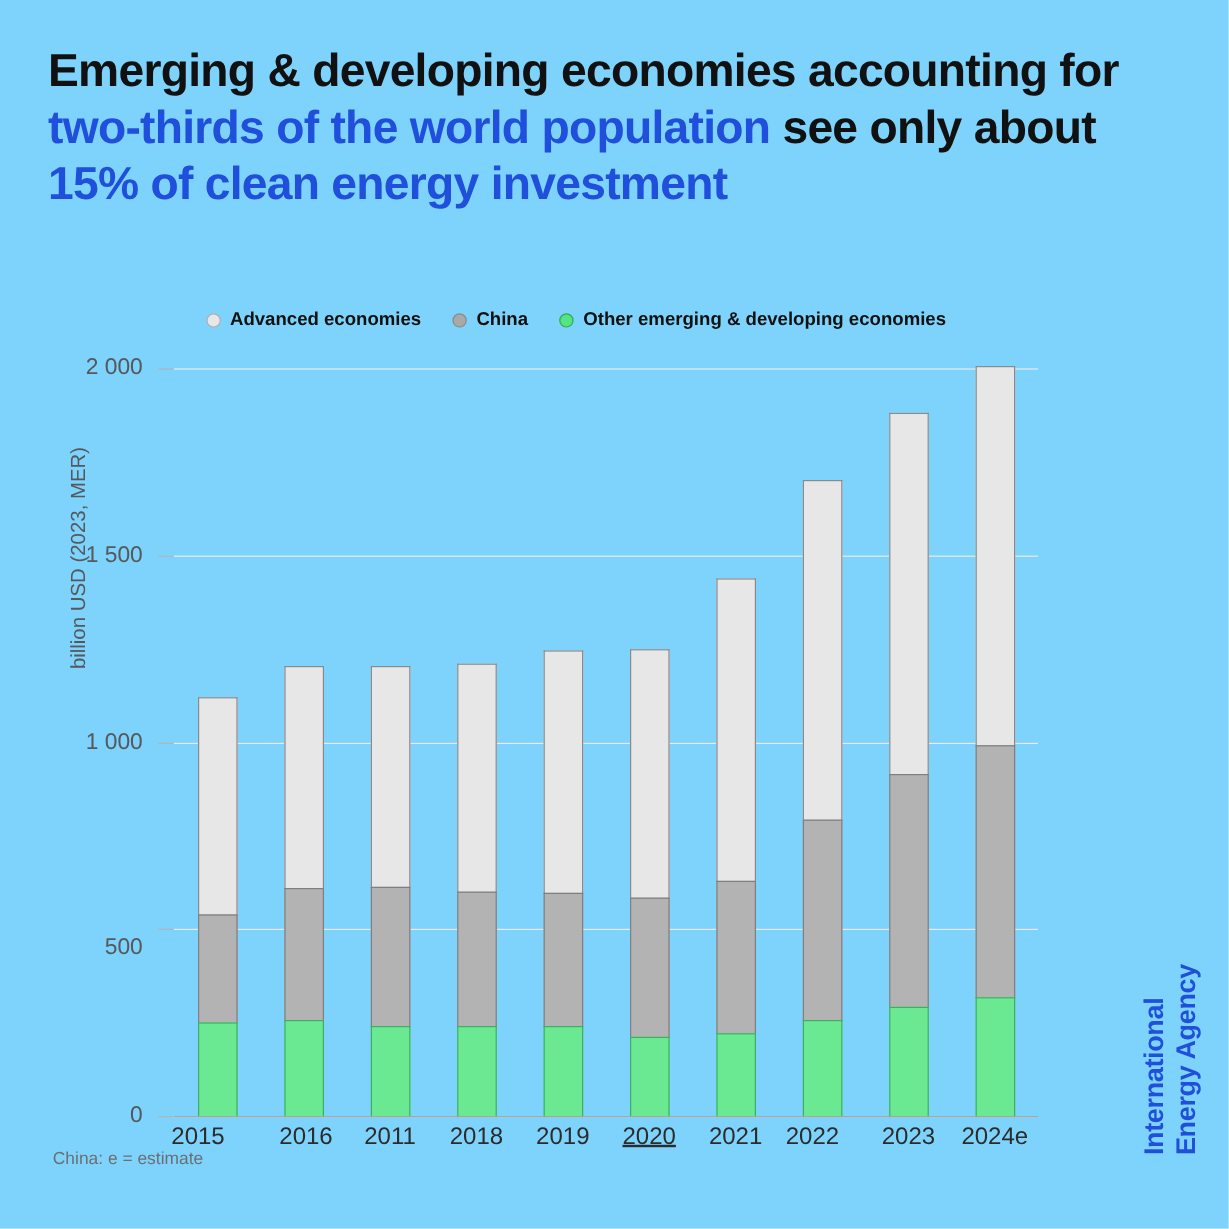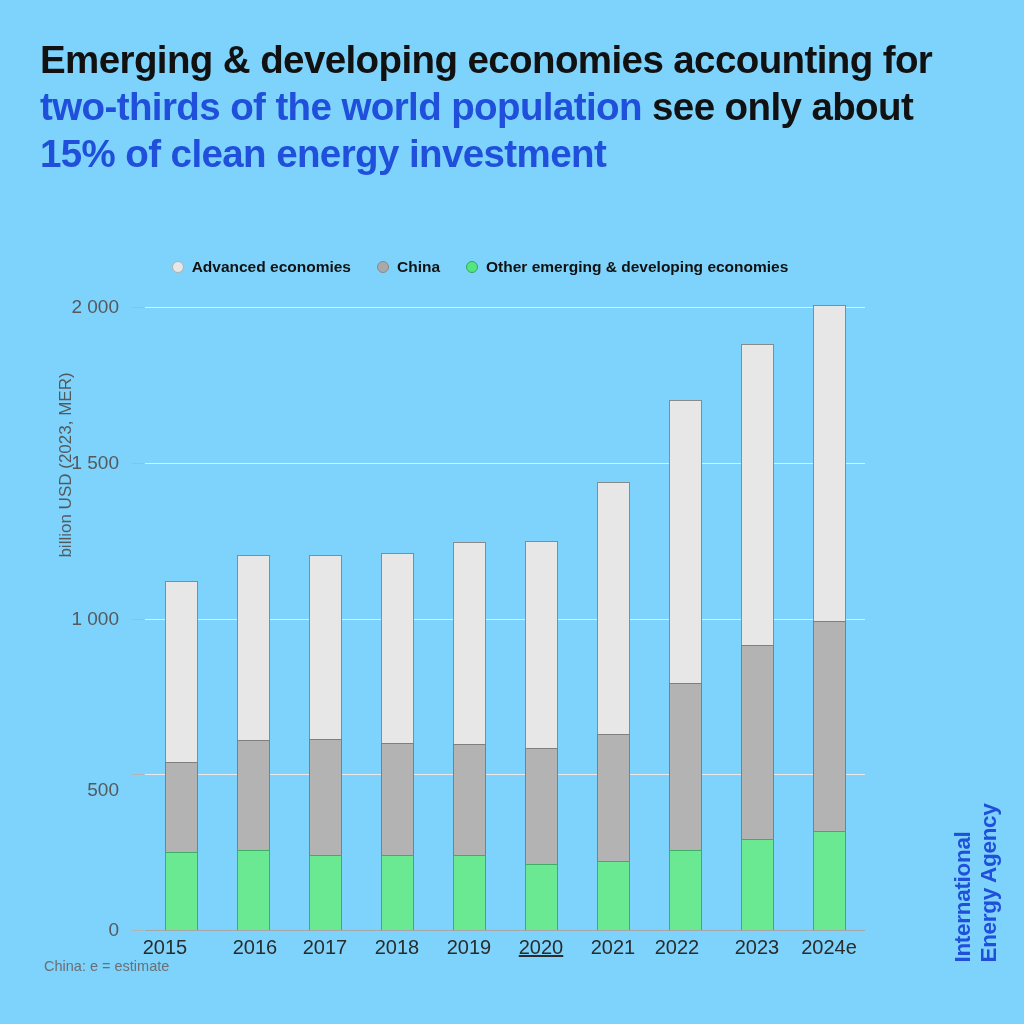--- a/index.html
+++ b/index.html
@@ -285,21 +285,21 @@
           <div class="seg chn" style="height: 211.82px;"></div>
           <div class="seg oth" style="height: 99.68px;"></div>
         </div>
       </div>
     <div class="axis-baseline"></div>
   </div>
 
   <div class="xlabels" id="xlabels">
       <div class="xl" style="left: 20px;">2015</div>
       <div class="xl" style="left: 110px;">2016</div>
-      <div class="xl" style="left: 180px;">2017</div>
+      <div class="xl" style="left: 180px;">2011</div>
       <div class="xl" style="left: 252px;">2018</div>
       <div class="xl" style="left: 324px;">2019</div>
       <div class="xl" style="left: 396px; text-decoration: underline;">2020</div>
       <div class="xl" style="left: 468px;">2021</div>
       <div class="xl" style="left: 532px;">2022</div>
       <div class="xl" style="left: 612px;">2023</div>
       <div class="xl" style="left: 684px;">2024e</div>
     </div>
 
   <div class="note">China: e = estimate</div>

